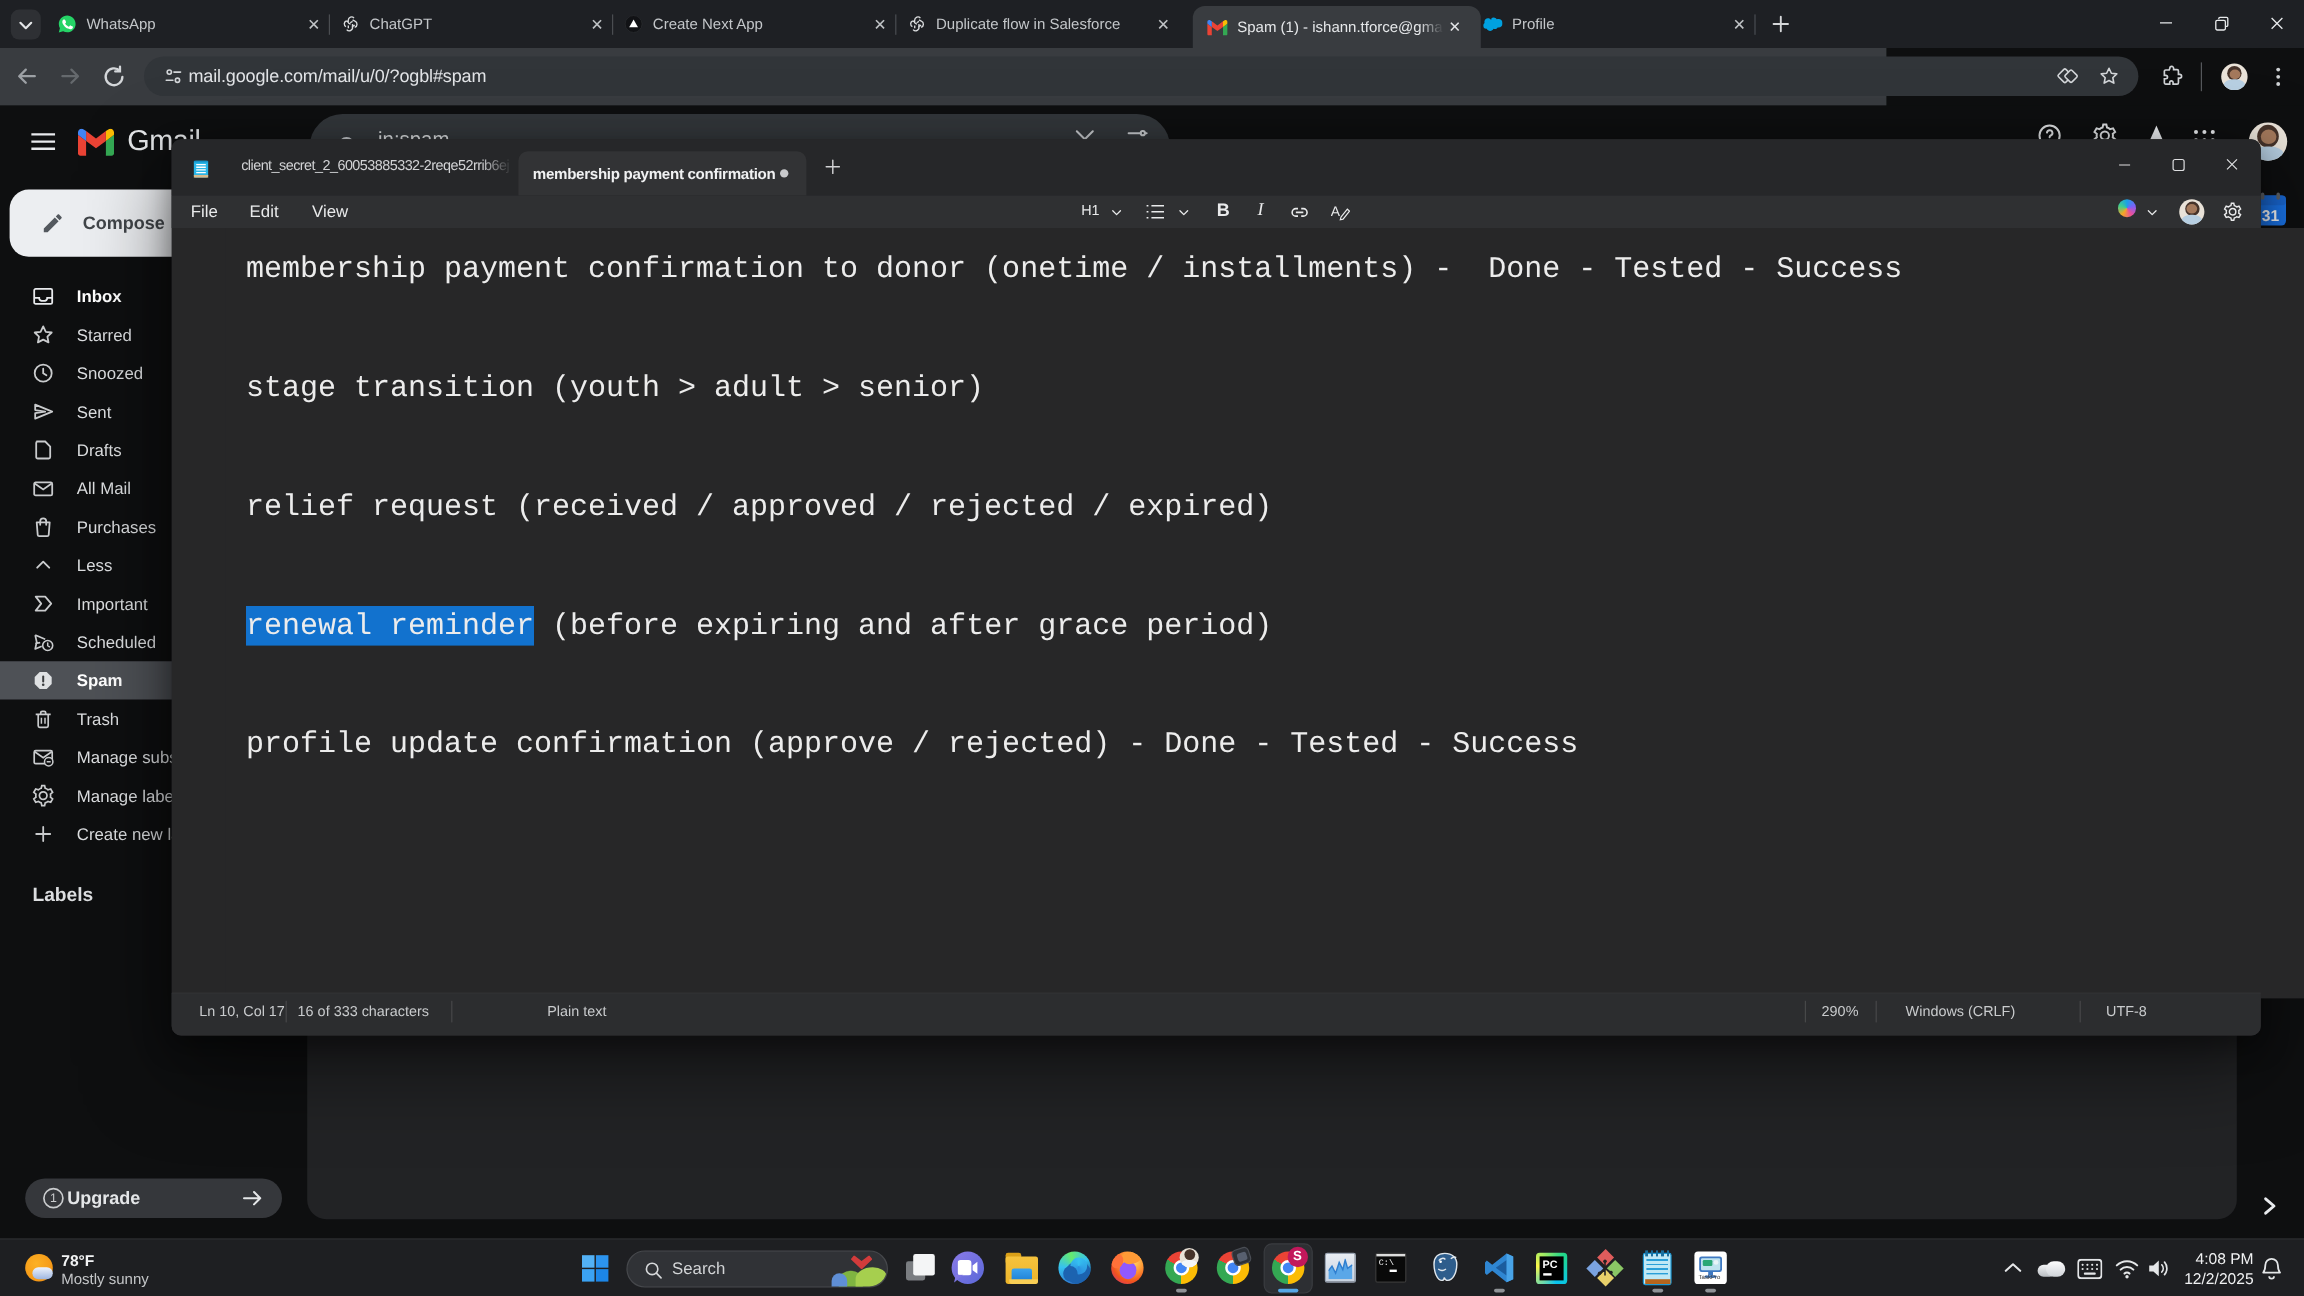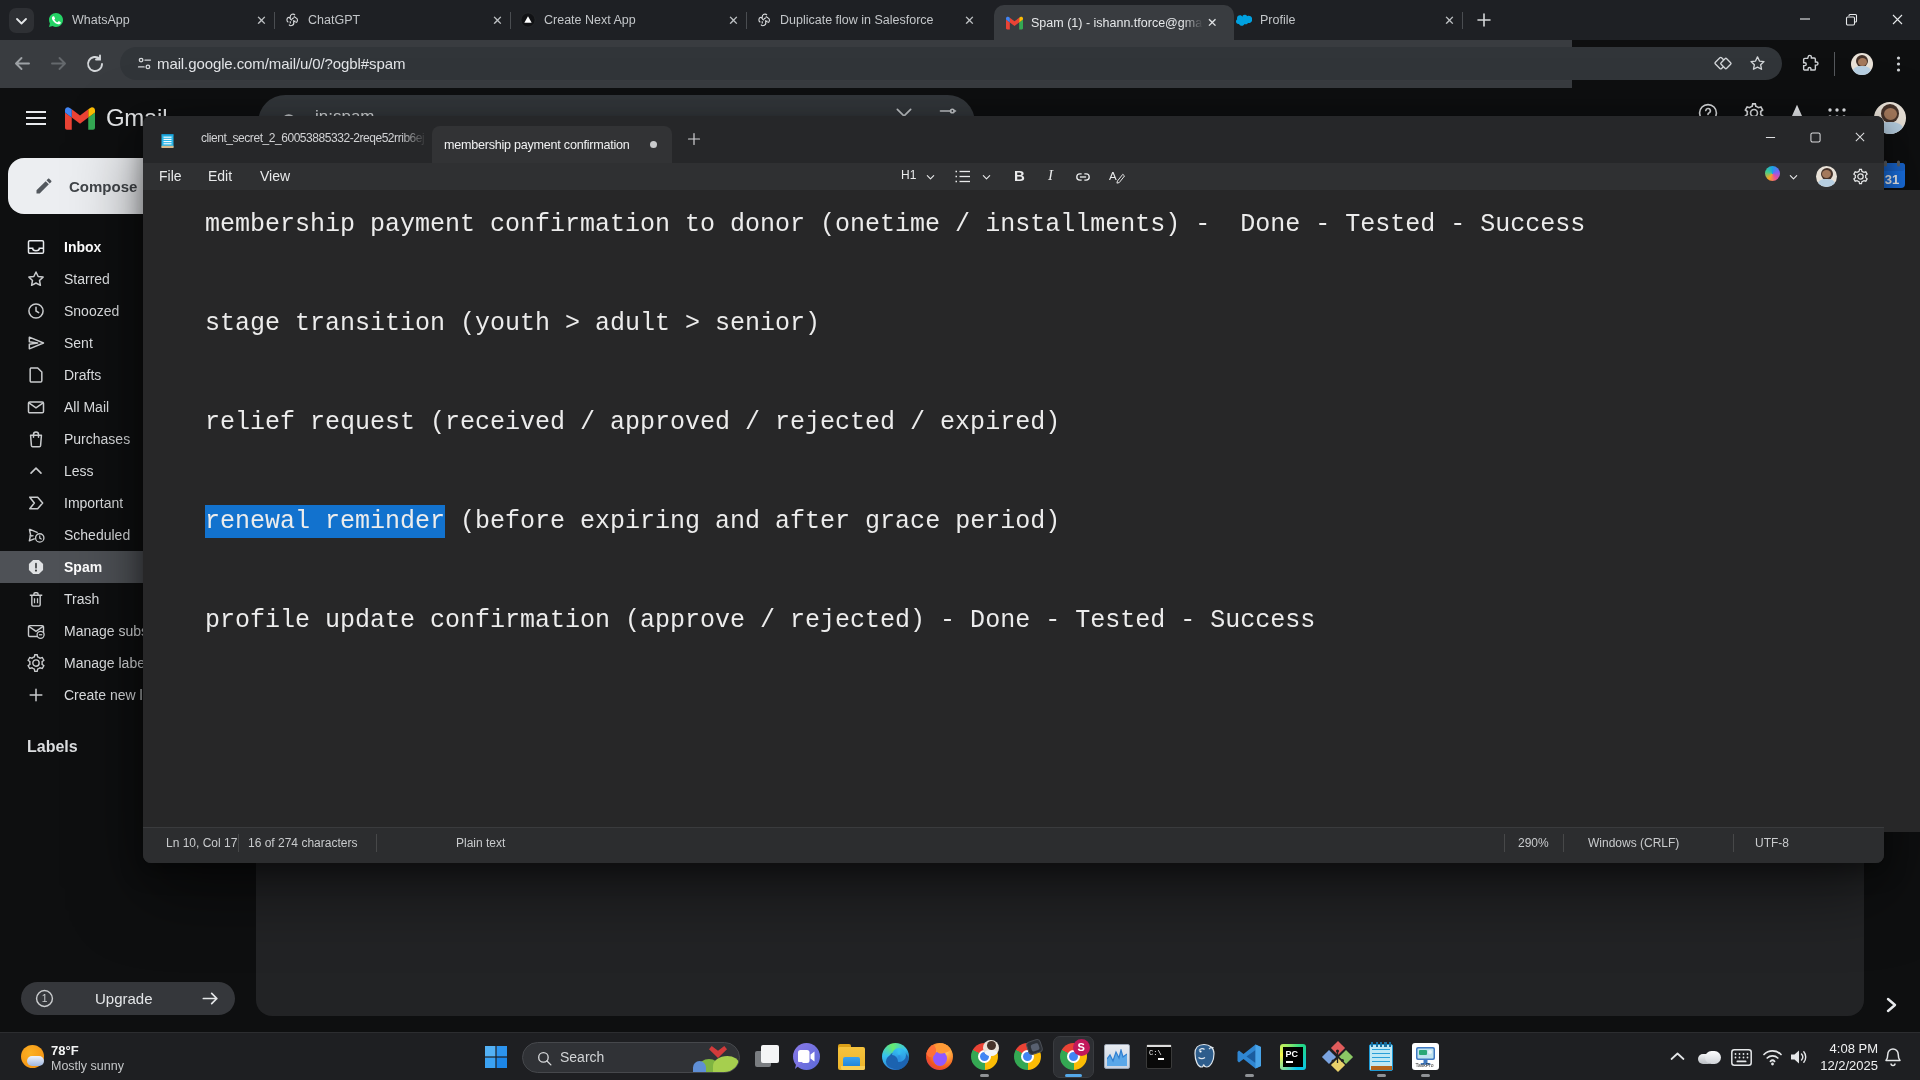--- a/index.html
+++ b/index.html
@@ -29,21 +29,21 @@
   #gsearch { position:absolute; left:258px; top:7px; width:717px; height:55px; background:#32363a; border-radius:28px; }
   #composebtn { position:absolute; left:8px; top:70px; width:157px; height:56px; background:#eceef1; border-radius:16px; color:#414549; font-size:15px; font-weight:bold; display:flex; align-items:center; }
   .navrow { position:absolute; left:0; width:250px; height:32px; display:flex; align-items:center; color:#dcdee0; font-size:14px; }
   .navrow .nico { width:20px; height:20px; margin-left:26px; margin-right:18px; flex:0 0 auto; }
   #spamrow { background:#4e5156; border-radius:0 16px 16px 0; color:#fff; font-weight:bold; }
   #upgrade { position:absolute; left:21px; top:894px; width:214px; height:33px; background:#35373b; border-radius:17px; display:flex; align-items:center; color:#e4e6e8; font-size:15px; }
 
   
   #notepad { position:absolute; left:143px; top:116px; width:1741px; height:747px; background:#272728; border-radius:8px; box-shadow:0 26px 70px rgba(0,0,0,0.52), 0 8px 22px rgba(0,0,0,0.34); }
   #np-title { position:absolute; left:0; top:0; width:100%; height:47px; background:#262729; border-radius:8px 8px 0 0; }
-  #np-activetab { position:absolute; left:289px; top:10px; width:240px; height:37px; background:#323335; border-radius:8px 8px 0 0; color:#f0f1f2; font-size:12.6px; font-weight:normal; letter-spacing:-0.25px; display:flex; align-items:center; white-space:nowrap; }
+  #np-activetab { position:absolute; left:289px; top:10px; width:240px; height:37px; background:#323335; border-radius:8px 8px 0 0; color:#f0f1f2; font-size:12.6px; font-weight:bold; letter-spacing:-0.25px; display:flex; align-items:center; white-space:nowrap; }
   #np-menu { position:absolute; left:0; top:47px; width:100%; height:27px; background:#2f3032; color:#e9eaeb; font-size:14px; }
   #np-edit { position:absolute; left:0; top:74px; width:100%; height:642px; background:#272728; color:#ececec; font-family:"Liberation Mono", monospace; font-size:25px; line-height:33px; white-space:pre;margin-left:45px; }
   #np-status { position:absolute; left:0; bottom:0; width:100%; height:36px; background:#2c2d2f; border-top:1px solid #3a3b3d; border-radius:0 0 8px 8px; color:#c9cbcd; font-size:12px;text-align:right; }
   .sbitem { position:absolute; top:8px; }
   .sbsep { position:absolute; top:6px; width:1px; height:18px; background:#474849; }
   .sel { }
 
   
   #taskbar { position:absolute; left:0; top:1032px; width:1920px; height:48px; background:#1e1f22; border-top:1px solid #2c2d30; }
   .tbicon { position:absolute; top:10px; width:28px; height:28px; }
@@ -316,21 +316,21 @@
             <path d="M12 5 V19 M5 12 H19" stroke="#c9cbcd" stroke-width="1.8" stroke-linecap="round"></path>
           </svg>Create new label</div>
     </div>
     <div style="position:absolute;left:27px;top:650px;color:#dcdee0;font-size:16px;font-weight:bold;">Labels</div>
 
     <div id="upgrade">
       <svg class="abs" style="left:14px;top:7px;" width="19" height="19" viewBox="0 0 24 24">
           <circle cx="12" cy="12" r="10" fill="none" stroke="#caccce" stroke-width="1.8"></circle>
           <text x="12" y="16.5" text-anchor="middle" font-size="13" fill="#caccce" font-family="Liberation Sans">1</text>
         </svg>
-      <span style="margin-left:74px;">Upgrade</span>
+      <span style="margin-left:35px;font-weight:bold;">Upgrade</span>
       <svg class="abs" style="left:180px;top:7px;" width="19" height="19" viewBox="0 0 24 24">
           <path d="M3 12 H20 M13.5 5.5 L20 12 L13.5 18.5" stroke="#e4e6e8" stroke-width="2.2" fill="none" stroke-linecap="round" stroke-linejoin="round"></path>
         </svg>
     </div>
 
     <div class="abs" style="left:1876px;top:71px;width:32px;height:32px;">
       <svg width="32" height="32" viewBox="0 0 32 32">
           <rect x="3" y="4" width="26" height="25" rx="4" fill="#1a73e8"></rect>
           <rect x="3" y="4" width="26" height="8" rx="3" fill="#1967d2"></rect>
           <rect x="8" y="1.5" width="3" height="6" rx="1.5" fill="#5f6368"></rect>
@@ -464,21 +464,21 @@
 relief request (received / approved / rejected / expired)
 
 
 <span class="sel">renewal reminder</span> (before expiring and after grace period)
 
 
 profile update confirmation (approve / rejected) - Done - Tested - Success</div></div>
     <div id="np-status">
       <span class="sbitem" style="left:23px;">Ln 10, Col 17</span>
       <span class="sbsep" style="left:95px;"></span>
-      <span class="sbitem" style="left:105px;">16 of 274 characters</span>
+      <span class="sbitem" style="left:105px;">16 of 333 characters</span>
       <span class="sbsep" style="left:233px;"></span>
       <span class="sbitem" style="left:313px;">Plain text</span>
       <span class="sbsep" style="left:1361px;"></span>
         <span class="sbitem" style="left:1375px;">290%</span>
       <span class="sbsep" style="left:1420px;"></span>
       <span class="sbitem" style="left:1445px;">Windows (CRLF)</span>
       <span class="sbsep" style="left:1590px;"></span>
       <span class="sbitem" style="left:1612px;">UTF-8</span>
     </div>
   </div>

